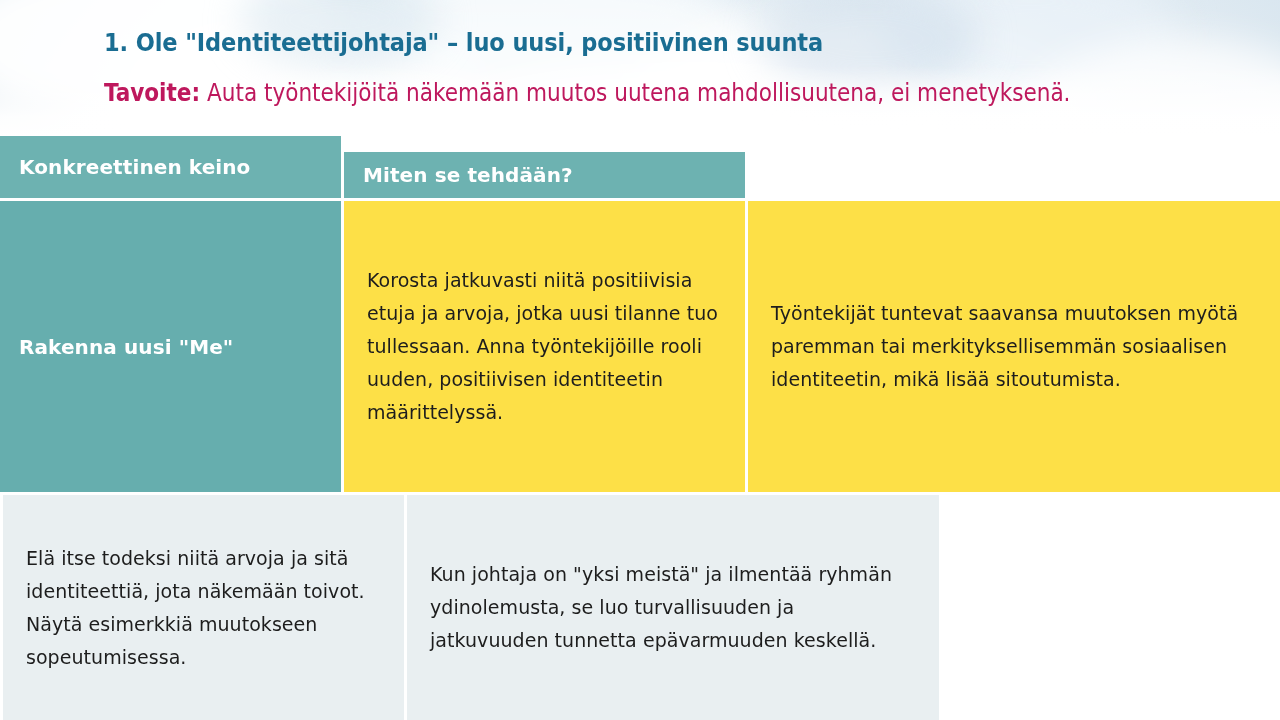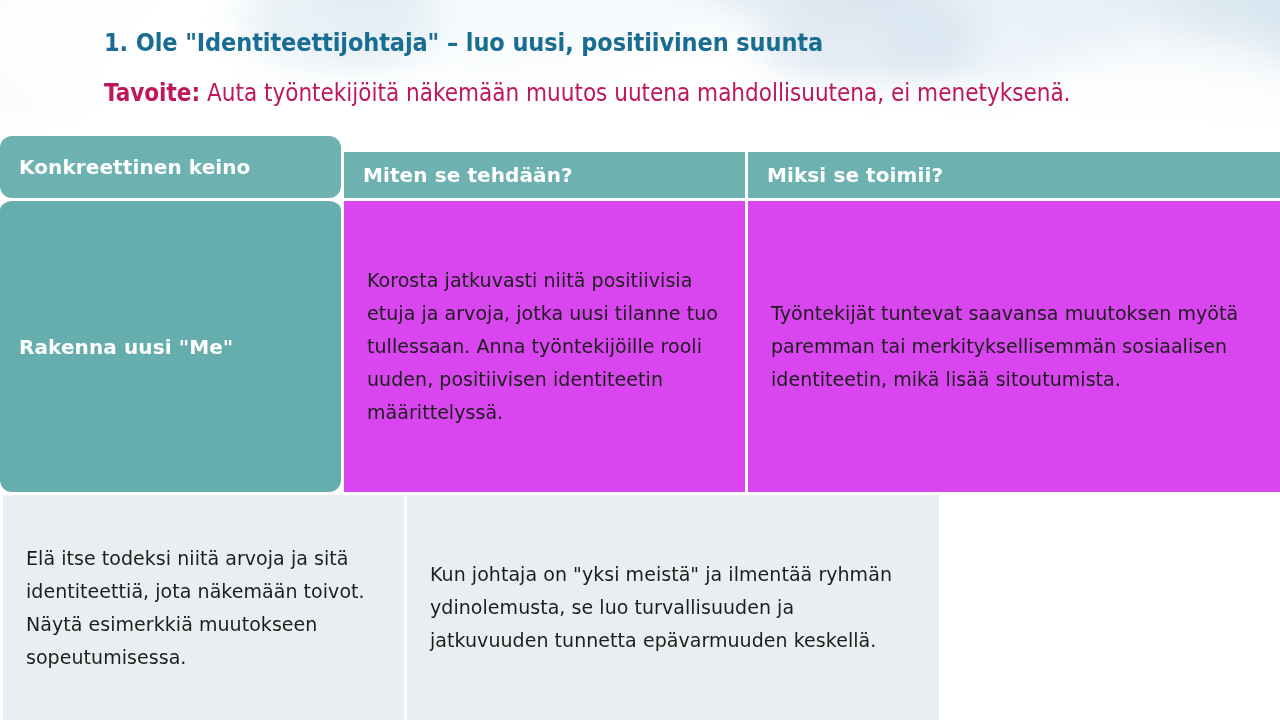--- a/index.html
+++ b/index.html
@@ -119,21 +119,21 @@
     display: flex;
     width: 1280px;
     align-items: stretch;
   }
 
   .cell {
     position: relative;
   }
 
   
-  .col-1 { width: 341px; flex: 0 0 341px; border-radius: 12px; }
+  .col-1 { width: 341px; flex: 0 0 341px; }
   .col-2 { width: 404px; flex: 0 0 404px; }
   .col-3 { width: 535px; flex: 0 0 535px; }
 
   
   .row-head { height: 62px; }
   .row-head .cell {
     background: #6db2b1;
     display: flex;
     align-items: center;
   }
@@ -170,21 +170,21 @@
     font-family: "DejaVu Sans", "Liberation Sans", sans-serif;
     font-weight: bold;
     font-size: 20px;
     line-height: 26px;
     color: #ffffff;
     padding-left: 19px;
     letter-spacing: 0.1px;
   }
 
   
-  .row-1 .body-cell { background: #d946ef; border-top: 3px solid #ffffff; }
+  .row-1 .body-cell { background: #fde047; border-top: 3px solid #ffffff; }
   .row-2 .body-cell { background: #e9eff1; border-top: 3px solid #ffffff; }
 
   .body-text {
     font-family: "DejaVu Sans", "Liberation Sans", sans-serif;
     font-size: 19px;
     line-height: 33px;
     color: #1d1d1d;
     padding: 0 22px 0 23px;
     letter-spacing: 0.05px;
   }
@@ -218,23 +218,20 @@
 
   <div class="table">
 
     <div class="table-row row-head">
       <div class="cell col-1">
         <span class="head-text">Konkreettinen keino</span>
       </div>
       <div class="cell col-2">
         <span class="head-text">Miten se tehdään?</span>
       </div>
-      <div class="cell col-3">
-        <span class="head-text">Miksi se toimii?</span>
-      </div>
     </div>
 
     <div class="table-row row-body row-1">
       <div class="cell col-1 row-label-cell">
         <span class="row-label">Rakenna uusi "Me"</span>
       </div>
       <div class="cell col-2 body-cell">
         <span class="body-text">Korosta jatkuvasti niitä positiivisia etuja ja arvoja, jotka uusi tilanne tuo tullessaan. Anna työntekijöille rooli uuden, positiivisen identiteetin määrittelyssä.</span>
       </div>
       <div class="cell col-3 body-cell">

